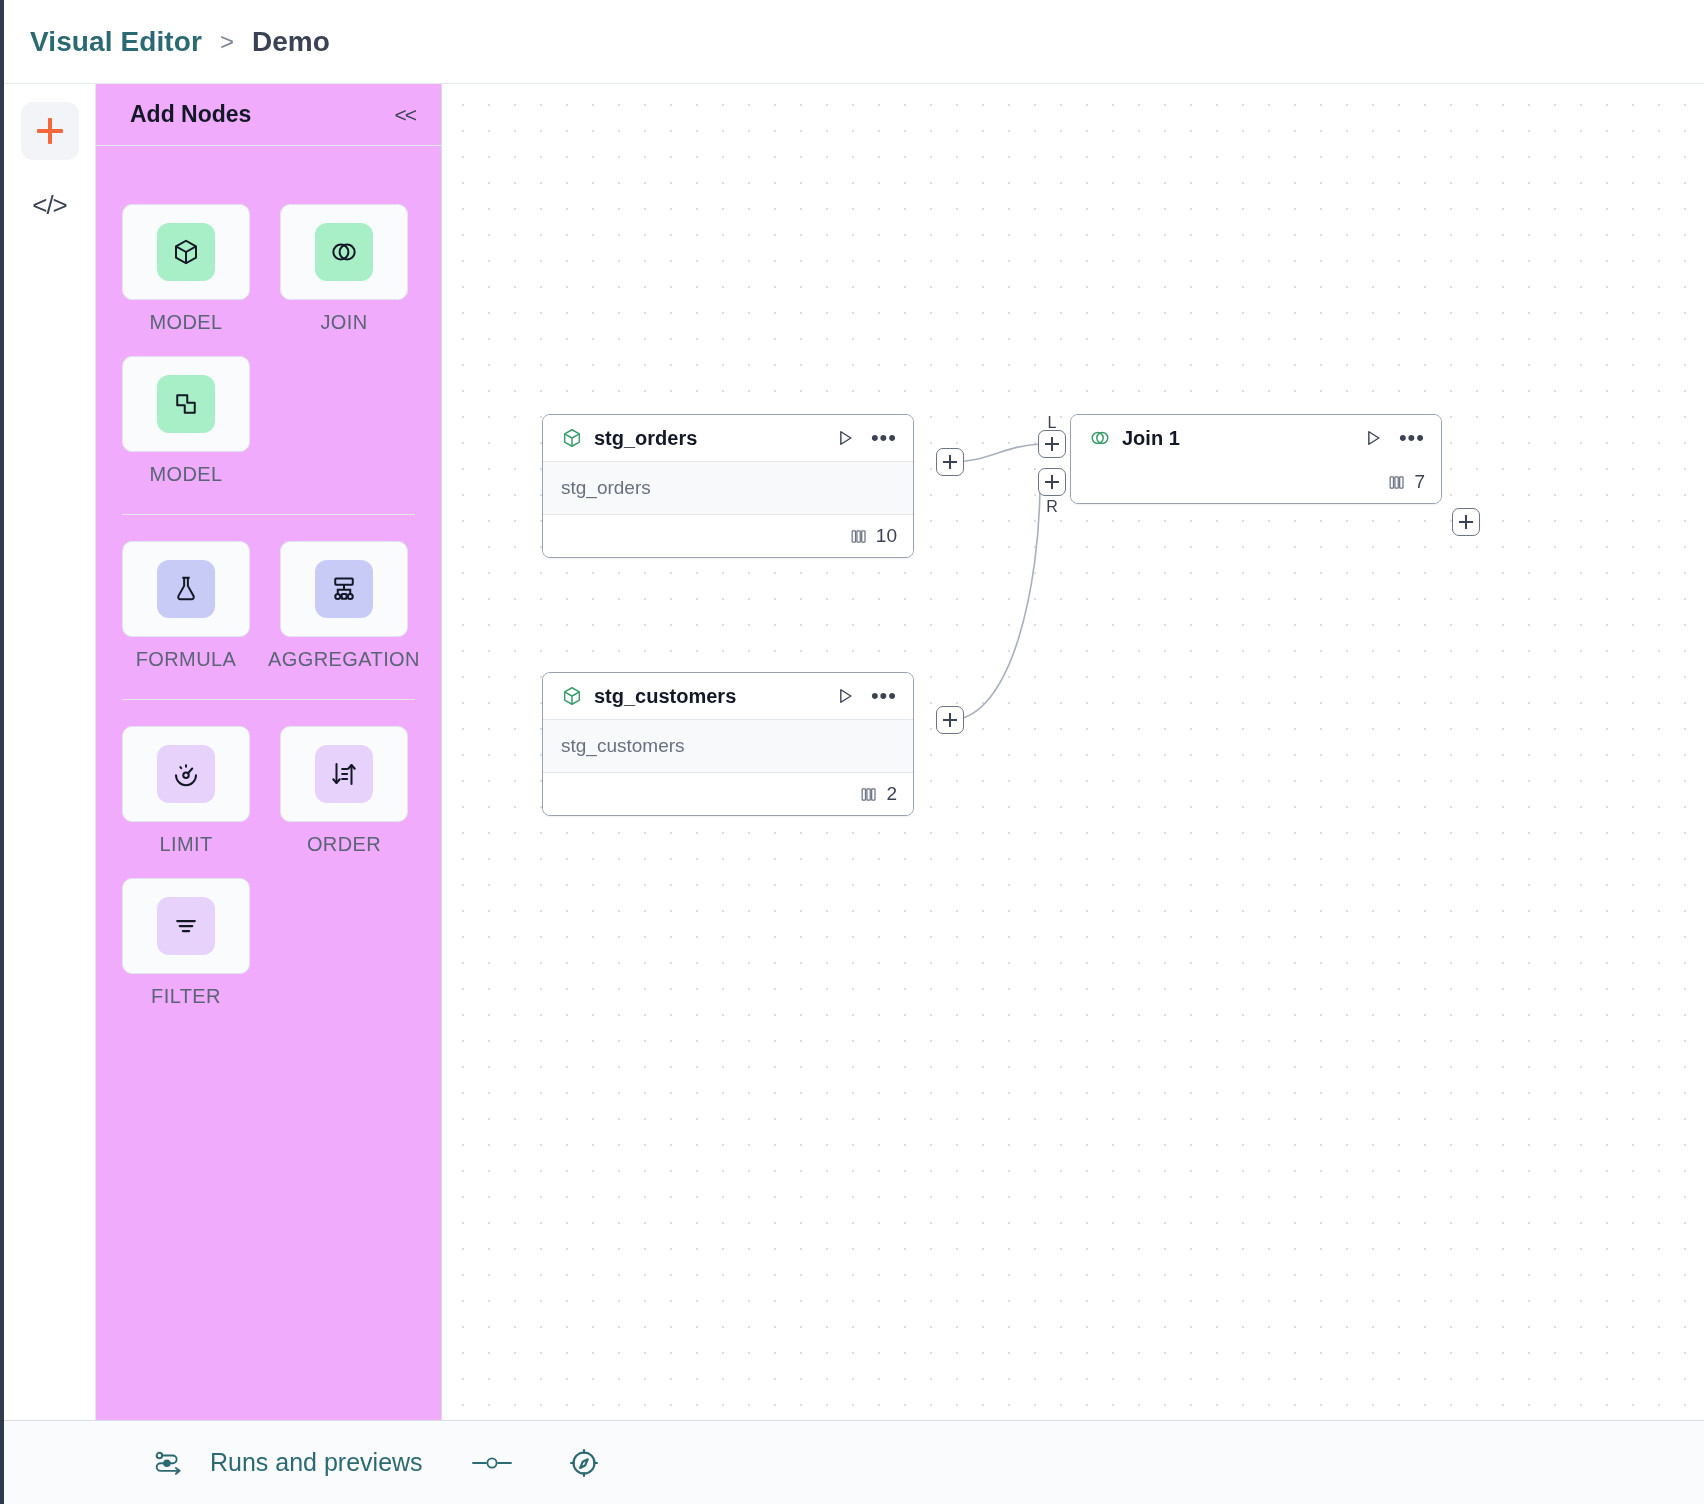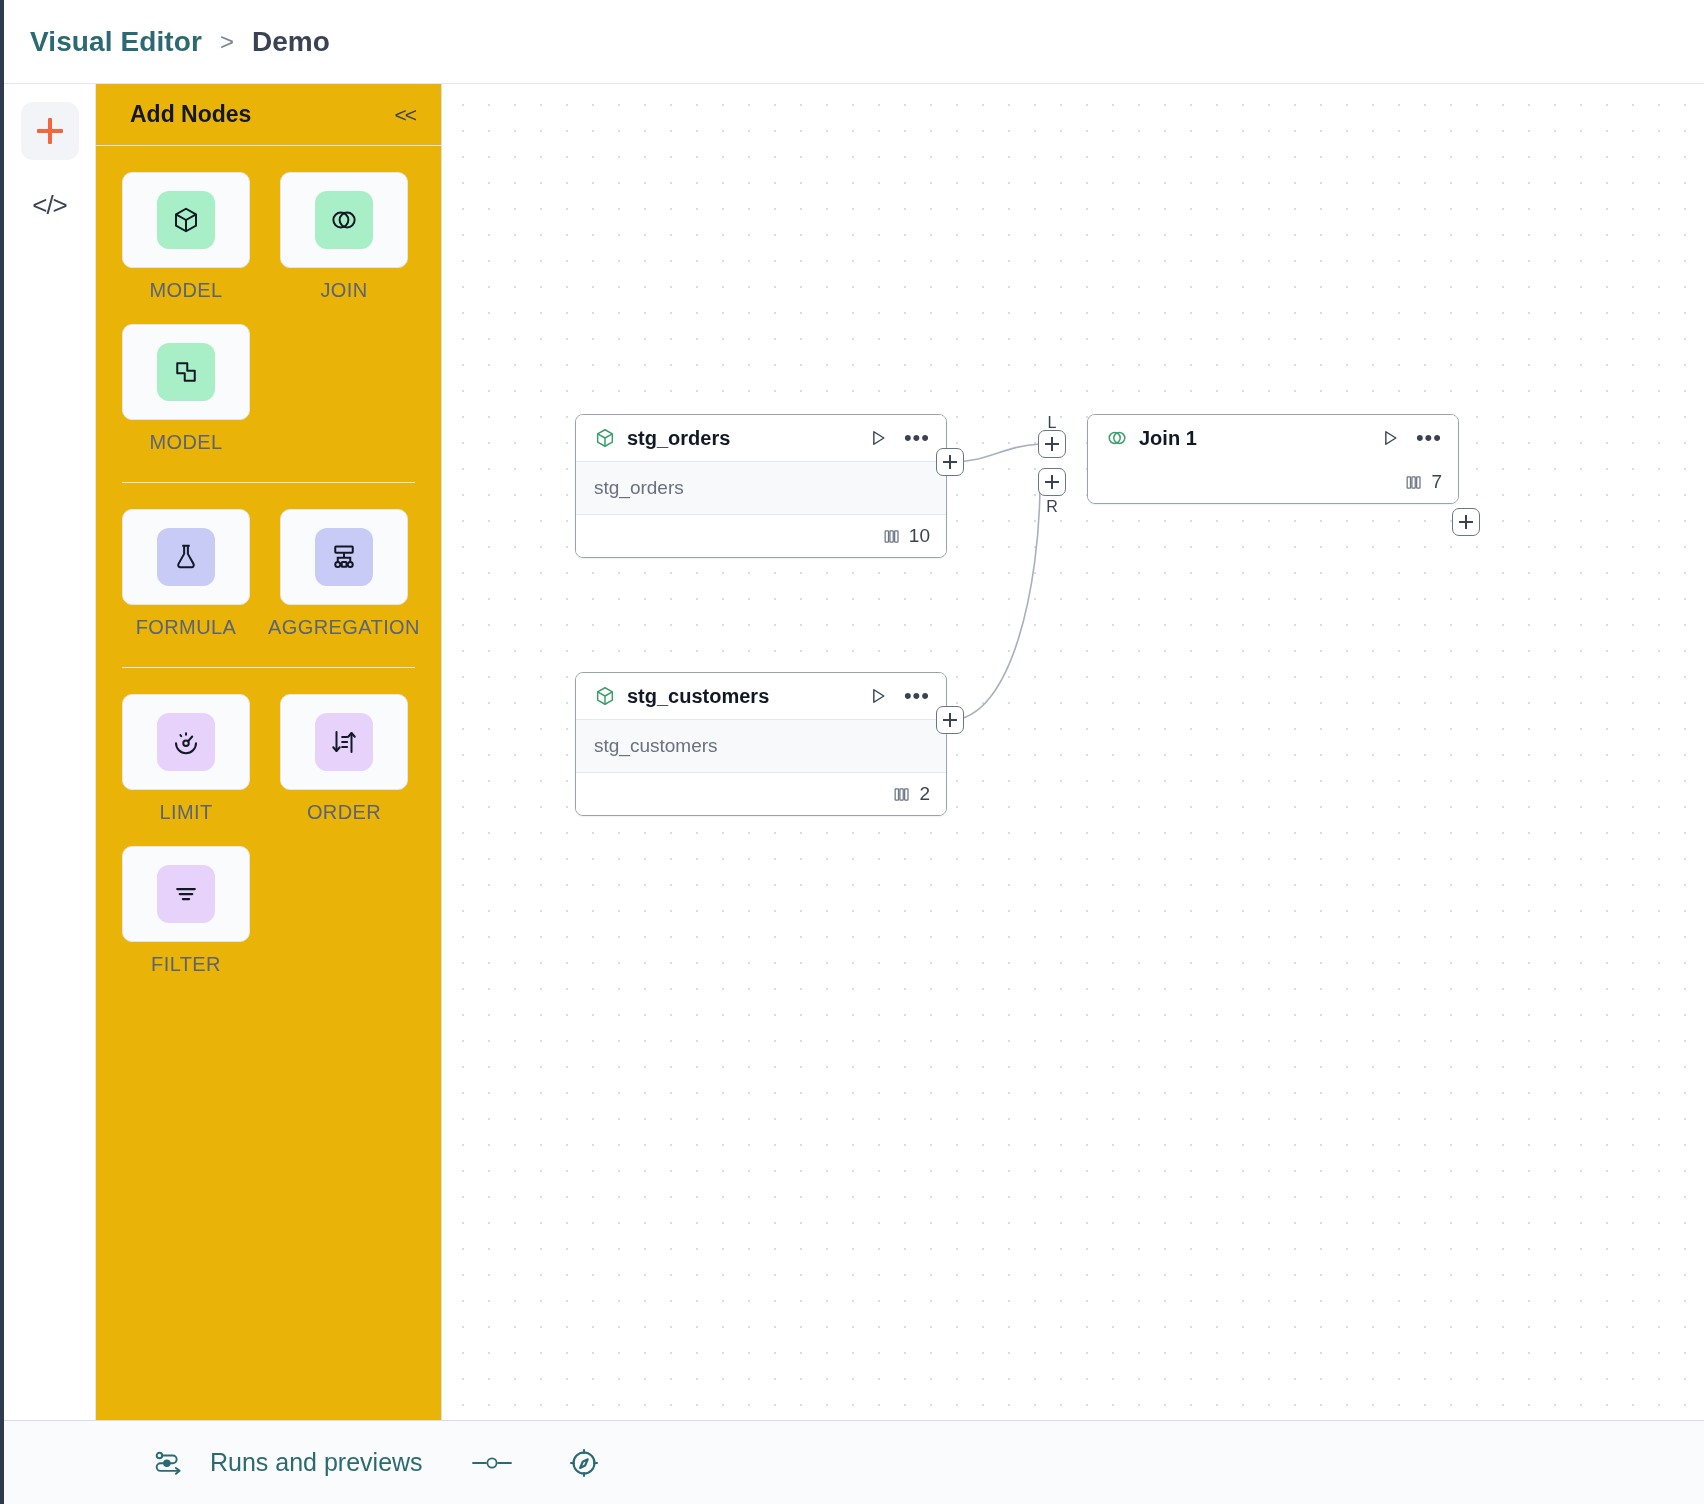--- a/index.html
+++ b/index.html
@@ -65,23 +65,23 @@
   .plus-glyph::after  { top: 11px; left: 0; height: 4px; width: 26px; }
   .code-glyph {
     font-size: 26px; color: #3a4254;
     font-family: "Liberation Sans", sans-serif;
     letter-spacing: -1px;
   }
 
   
   .panel {
     width: 346px; flex: 0 0 346px;
-    background: #eab308;
+    background: #f0abfc;
     border-right: 1px solid #d9dde5;
-    display: flex; flex-direction: column;
+    display: flex; flex-direction: column; gap: 32px;
   }
   .panel-head {
     height: 62px; flex: 0 0 62px;
     display: flex; align-items: center; justify-content: space-between;
     padding: 0 26px 0 34px;
     border-bottom: 1px solid #e4e7ec;
   }
   .panel-title { font-size: 23px; font-weight: bold; color: #121826; }
   .collapse-ic { font-size: 21px; color: #3a4254; letter-spacing: -2px; }
 
@@ -124,21 +124,20 @@
   .edges { position: absolute; inset: 0; width: 100%; height: 100%; }
 
   
   .node {
     position: absolute;
     background: #ffffff;
     border: 1px solid #9aa2b1;
     border-radius: 8px;
     box-shadow: 0 1px 2px rgba(16,24,40,.06);
     overflow: hidden;
-    margin-left: 33px;
   }
   .node-head {
     height: 46px;
     display: flex; align-items: center;
     padding: 0 16px 0 18px;
     background: #ffffff;
   }
   .node-ic { width: 22px; height: 22px; flex: 0 0 22px; margin-right: 11px; display: flex; align-items: center; justify-content: center; }
   .node-title { font-size: 20px; font-weight: bold; color: #121826; flex: 1; white-space: nowrap; }
   .head-actions { display: flex; align-items: center; gap: 16px; }
@@ -412,21 +411,21 @@
               <rect x="10" y="5" width="4.2" height="14" rx="0.8"></rect>
               <rect x="16" y="5" width="4.2" height="14" rx="0.8"></rect>
           </svg>
           <span class="cols-count">2</span>
         </div>
       </div>
       <div class="handle" style="left:494px; top:622px;">
           <span class="hp"></span>
         </div>
 
-      <div class="node" style="left:612px; top:330px; width:372px;">
+      <div class="node" style="left:628px; top:330px; width:372px;">
         <div class="node-head">
           <span class="node-ic">
             <svg width="22" height="22" viewBox="0 0 24 24" fill="none" stroke="#3a9e6a" stroke-width="1.6">
               <circle cx="9.5" cy="12" r="6"></circle>
                 <circle cx="14.5" cy="12" r="6"></circle>
             </svg>
           </span>
           <span class="node-title">Join 1</span>
           <span class="head-actions">
             <span>

